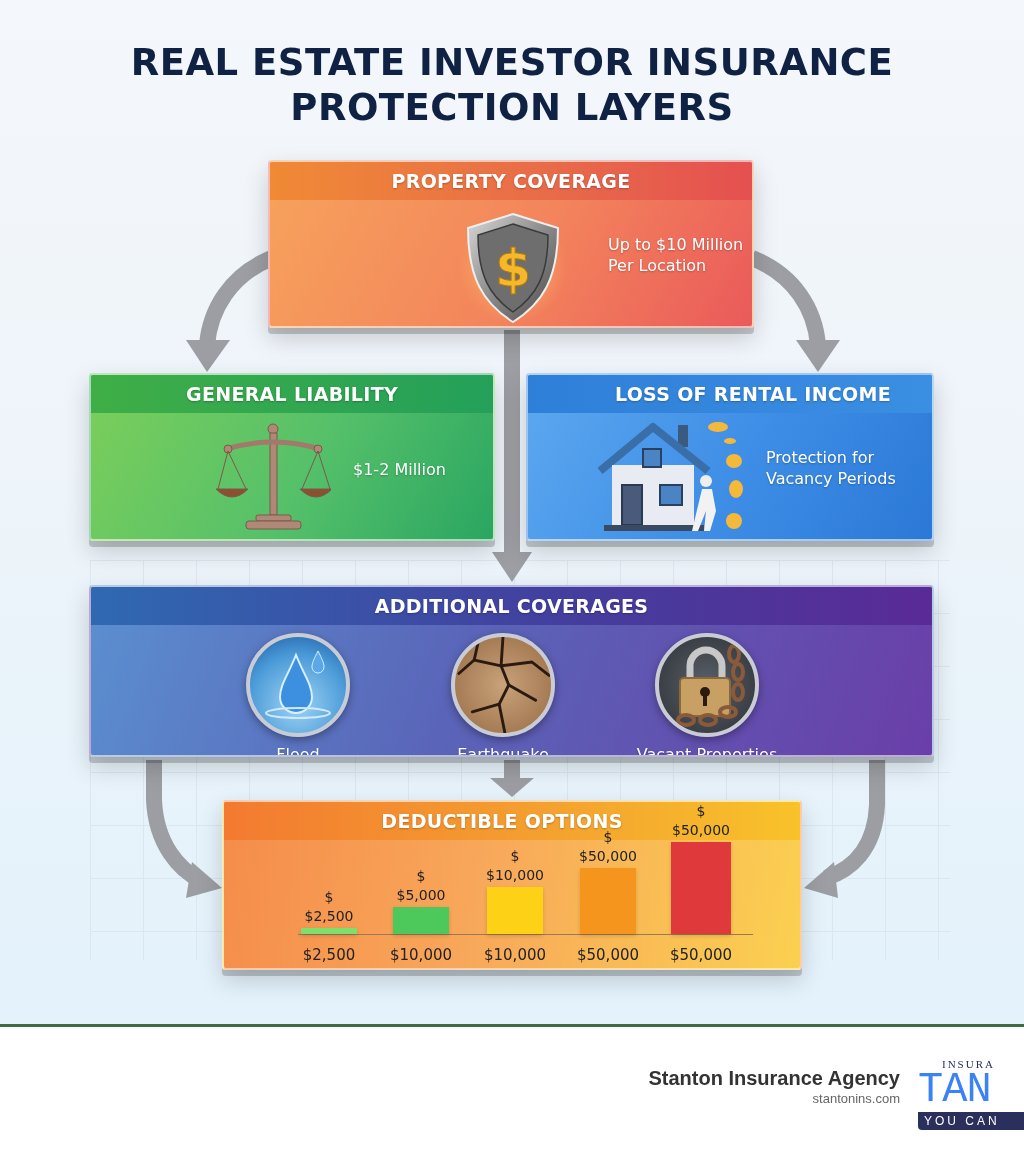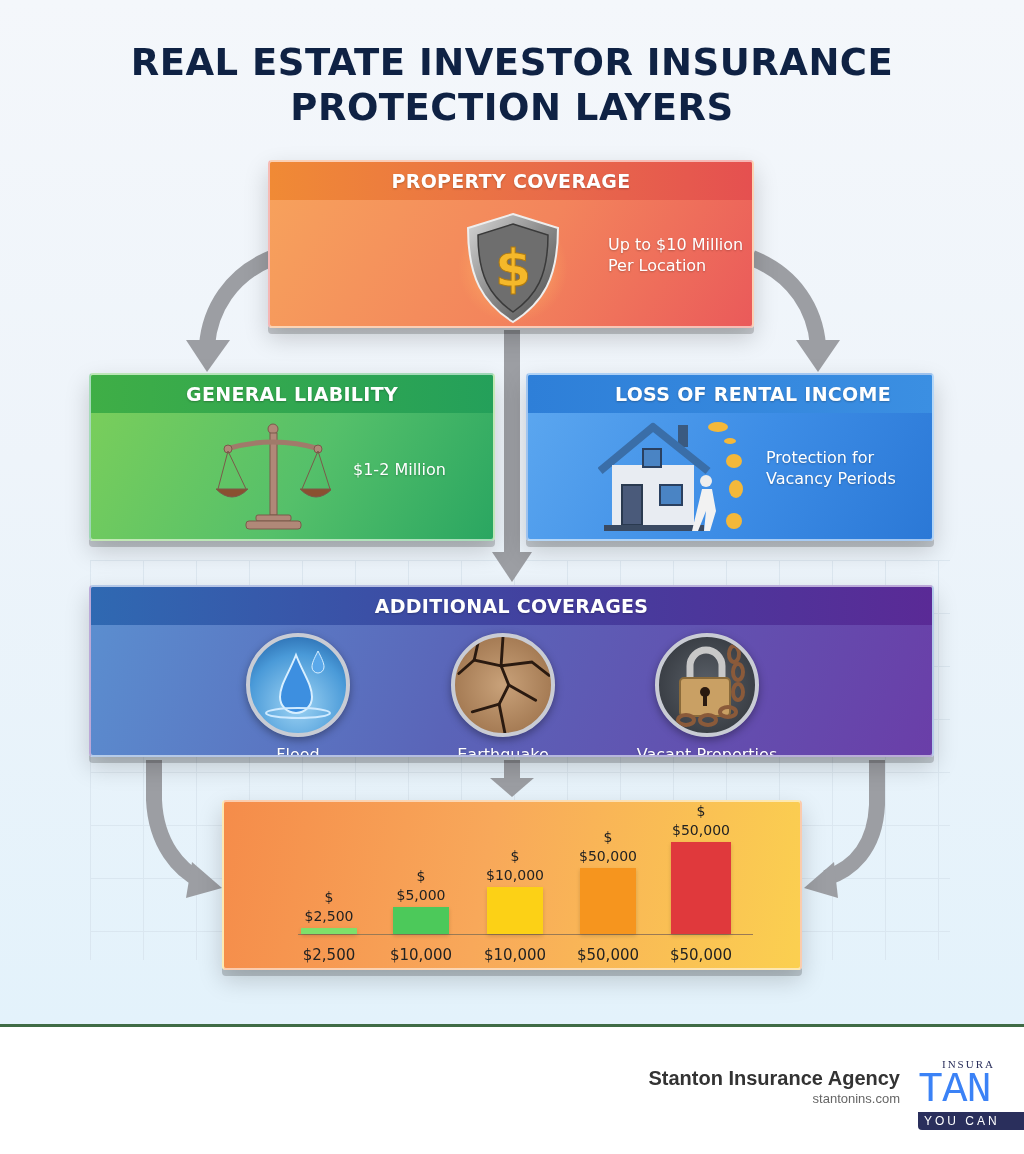--- a/index.html
+++ b/index.html
@@ -262,20 +262,23 @@
               <ellipse cx="24" cy="80" rx="8" ry="5"></ellipse>
             </g>
           </svg>
         </div>
         <div class="cov-label">Vacant Properties</div>
       </div>
     </div>
   </div>
 
   <div class="card c-ded">
+    <div class="card-head">
+      <span style="margin-left:-20px;">DEDUCTIBLE OPTIONS</span>
+    </div>
     <div class="bar-area">
       <div class="baseline"></div>
 
       <div class="bar-col" style="left:60px;">
         <div class="bar-top">
           <div>$</div>
           <div>$2,500</div>
         </div>
         <div class="bar" style="height:6px;background:#7ee06a;"></div>
       </div>

